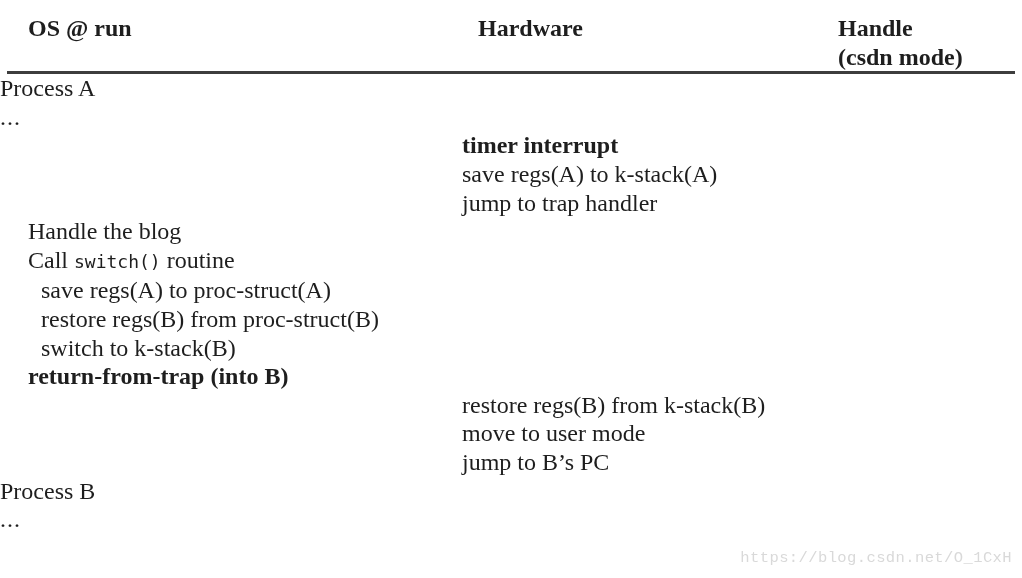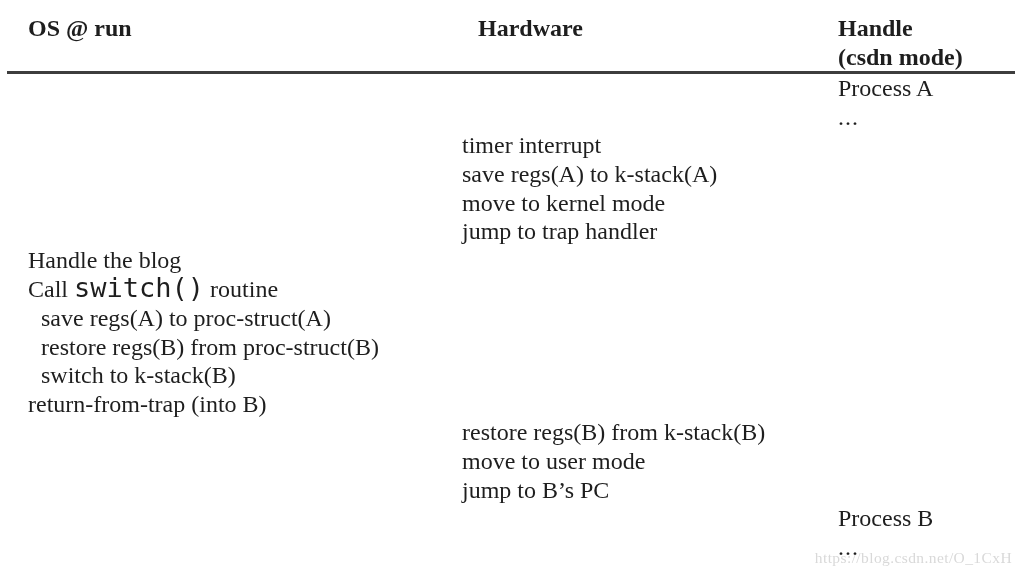--- a/index.html
+++ b/index.html
@@ -8,21 +8,21 @@
     width: 1022px;
     height: 578px;
     background: #ffffff;
     font-family: "Liberation Serif", "DejaVu Serif", serif;
     color: #1e1e1e;
     font-size: 24px;
     overflow: hidden;
     border-radius: 7px;
   }
   .line { line-height: 28.6px; white-space: nowrap; }
-  .bold { font-weight: normal; }
+  .bold { font-weight: bold; }
 
   
   .header {
     position: relative;
     padding-top: 14px;
     z-index: 1;
   }
   .hdr-col { position: absolute; top: 14px; font-weight: bold; }
   .hdr-os       { left: 28px; }
   .hdr-hardware { left: 462px; margin-left: 16px; }
@@ -31,35 +31,35 @@
   .divider {
     height: 3px;
     background: #3d3d3d;
     margin: 0 7px;
   }
 
   
   .flow { position: relative; z-index: 1; }
   .col-os      { margin-left: 28px; }
   .col-hw      { margin-left: 462px; }
-  .col-prog    { margin-left: 838px; }
+  .col-prog    { }
   .indent      { padding-left: 13px; }
   .ellipsis    { letter-spacing: 1px; }
 
   .code {
     font-family: "DejaVu Sans Mono", monospace;
-    font-size: 27px;
+    font-size: 18px;
   }
 
   .watermark {
     position: absolute;
     top: 549px;
     right: 10px;
     z-index: 0;
-    font-family: Liberation Serif, serif;
+    font-family: Liberation Mono, monospace;
     font-size: 15.5px;
     color: #d9d9d9;
     letter-spacing: 0.4px;
     text-align: right;
   }
 </style>
 </head>
 <body>
 
 <div class="page">
@@ -82,21 +82,20 @@
   <div class="flow">
 
     <div class="col-prog">
       <div class="line">Process A</div>
       <div class="line ellipsis">...</div>
     </div>
 
     <div class="col-hw">
       <div class="line bold">timer interrupt</div>
       <div class="line">save regs(A) to k-stack(A)</div>
-      <div class="line">move to kernel mode</div>
       <div class="line">jump to trap handler</div>
     </div>
 
     <div class="col-os">
       <div class="line">Handle the blog</div>
       <div class="line"><span>Call </span><span class="code">switch()</span><span> routine</span></div>
       <div class="line indent">save regs(A) to proc-struct(A)</div>
       <div class="line indent">restore regs(B) from proc-struct(B)</div>
       <div class="line indent">switch to k-stack(B)</div>
       <div class="line bold">return-from-trap (into B)</div>

